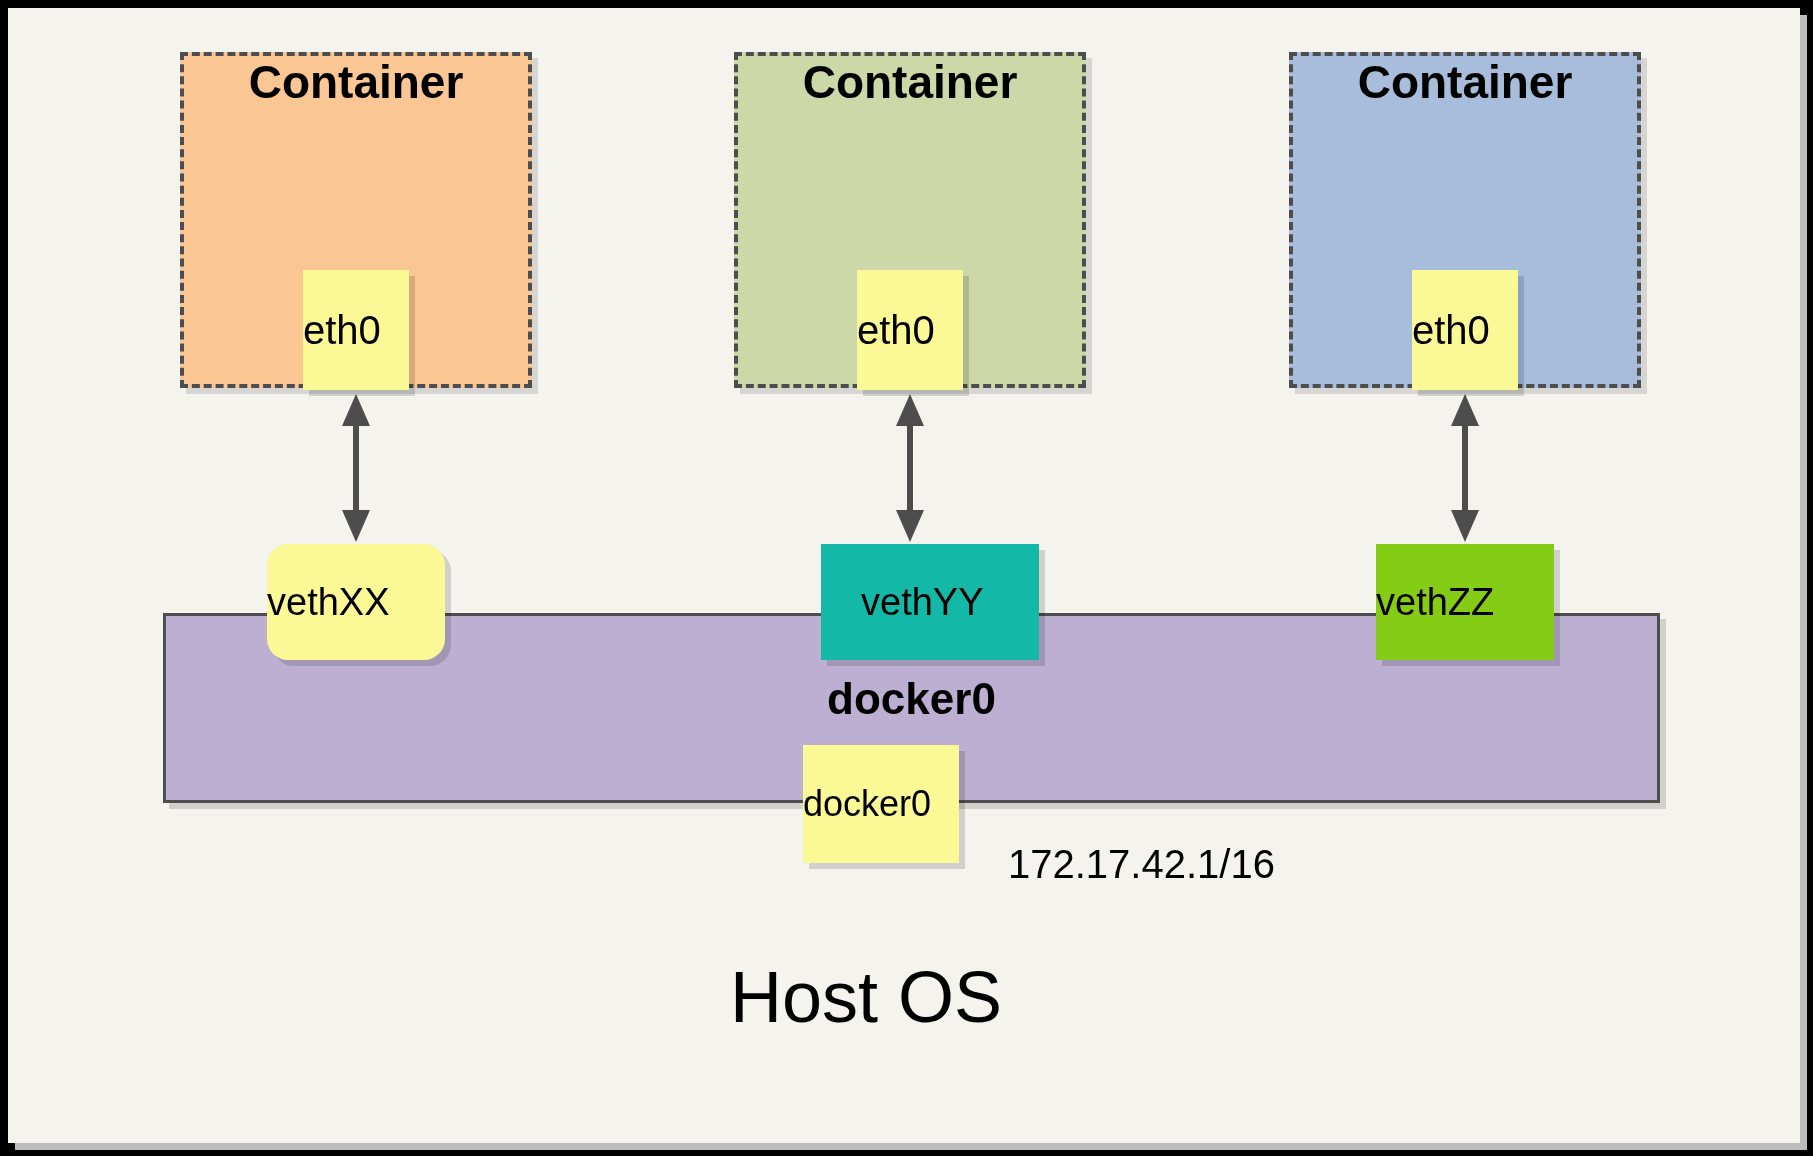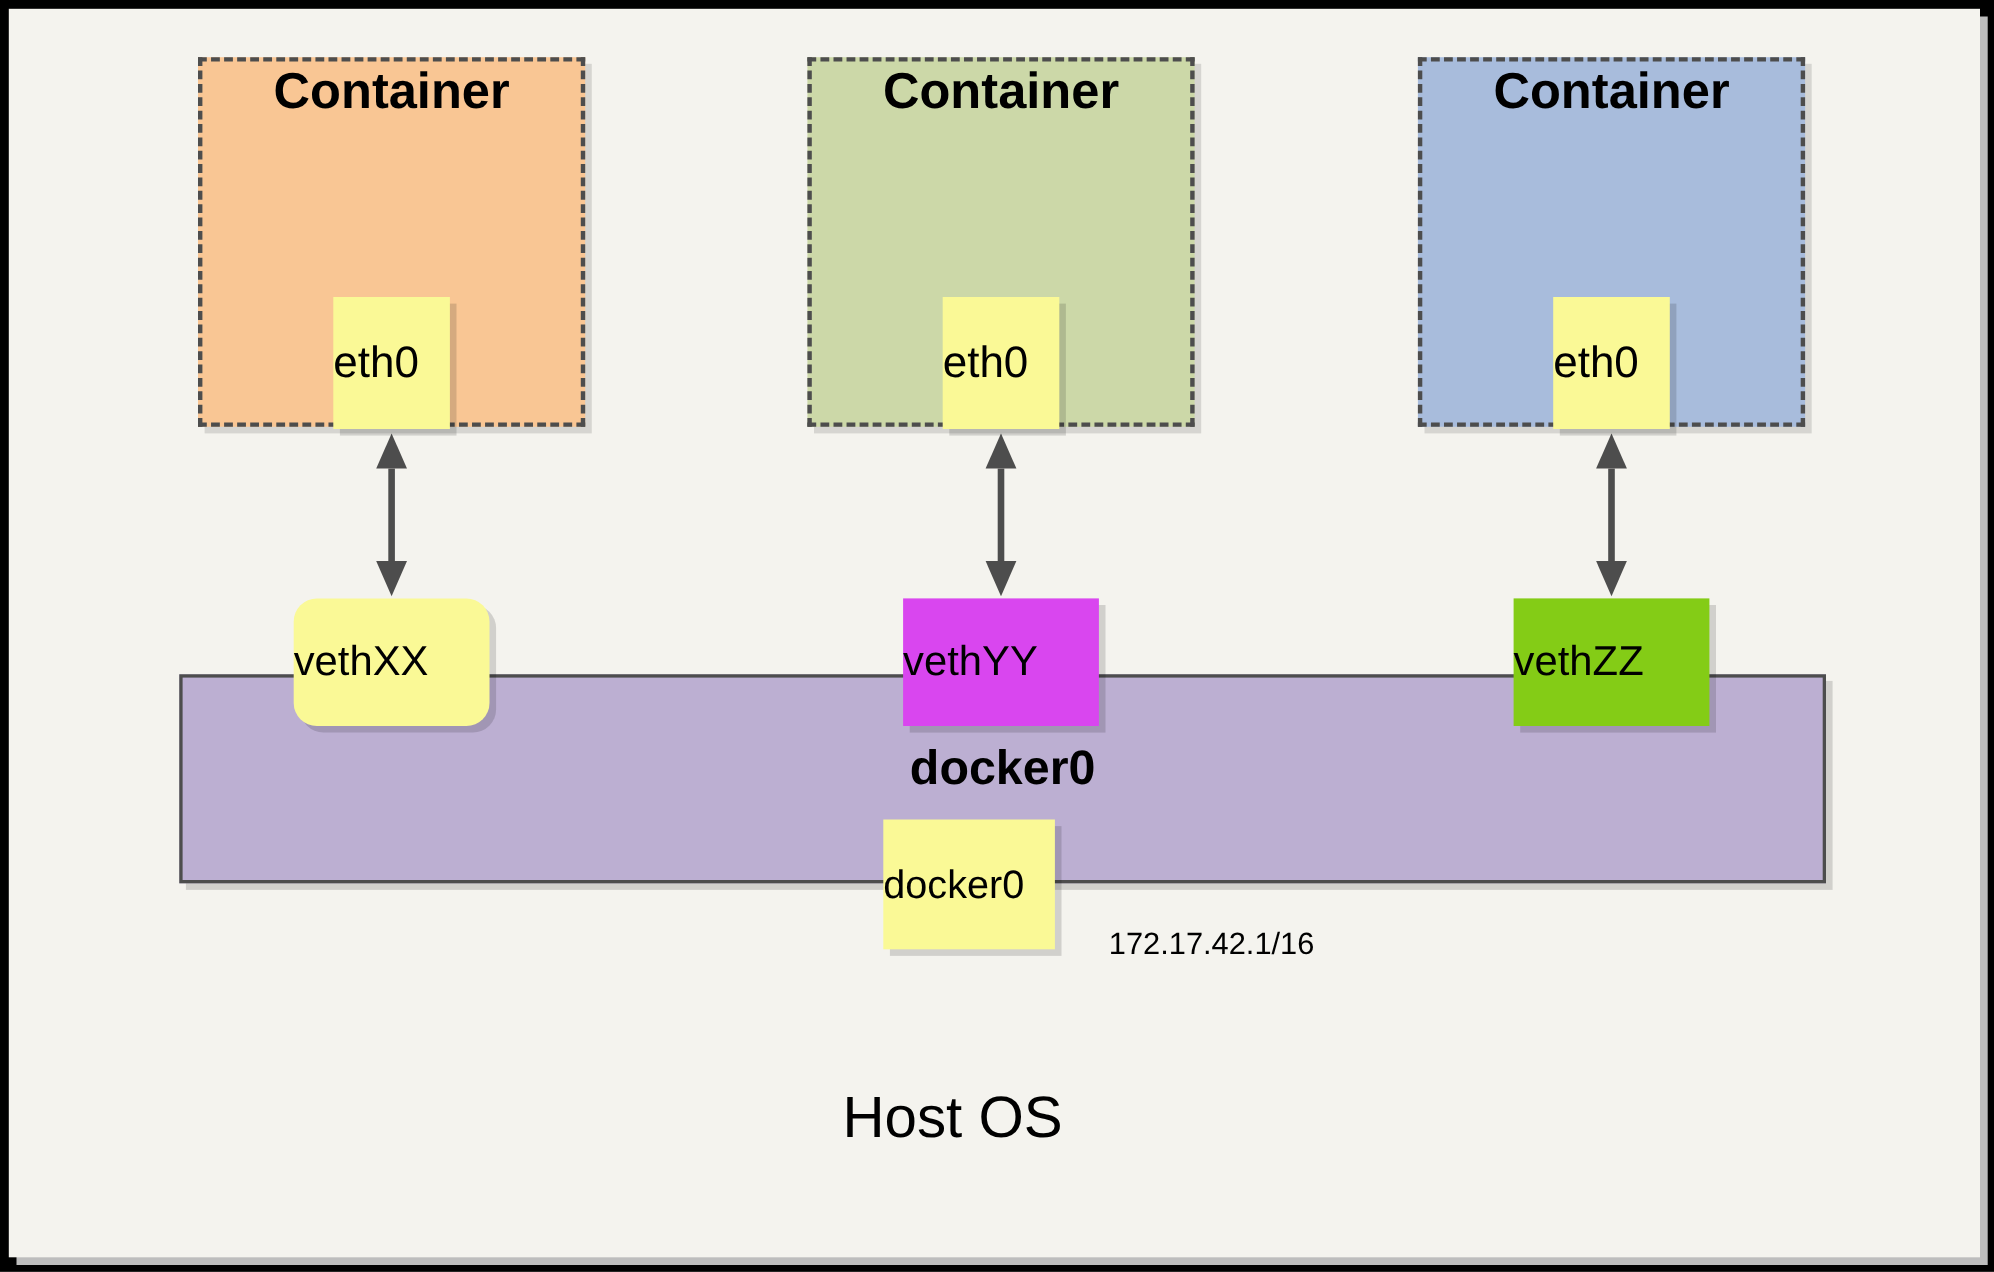--- a/index.html
+++ b/index.html
@@ -130,34 +130,33 @@
     text-align: center;
     font-size: 44px;
     font-weight: bold;
     color: #000000;
     z-index: 2;
   }
   .ip-label {
     position: absolute;
     left: 1008px;
     top: 842px;
-    font-size: 28px;
+    font-size: 40px;
     color: #000000;
     z-index: 2;
   }
   .host-title {
     position: absolute;
     left: 0;
     top: 956px;
     width: 1732px;
     text-align: center;
-    font-size: 53px;
+    font-size: 72px;
     color: #000000;
     z-index: 1;
-    margin-top: 30px;
   }
 </style>
 </head>
 <body>
 
 <div class="stage">
   <div class="canvas" style="background-color: rgb(244, 243, 238);"></div>
 
   <div class="container-box c1" style="background-color: rgb(249, 198, 148);">
     <div class="container-title">Container</div>
@@ -178,21 +177,21 @@
     <div class="container-title">Container</div>
   </div>
   <div class="note eth c2" style="background-color: rgb(250, 249, 150);">
     <span>eth0</span>
   </div>
   <div class="arrow c2">
     <div class="head-up"></div>
     <div class="shaft"></div>
     <div class="head-down"></div>
   </div>
-  <div class="note veth c2" style="background-color: #d946ef;">
+  <div class="note veth c2" style="background-color: #14b8a6; padding-left: 40px;">
     <span>vethYY</span>
   </div>
 
   <div class="container-box c3" style="background-color: rgb(168, 188, 220);">
     <div class="container-title">Container</div>
   </div>
   <div class="note eth c3" style="background-color: rgb(250, 249, 150);">
     <span>eth0</span>
   </div>
   <div class="arrow c3">

